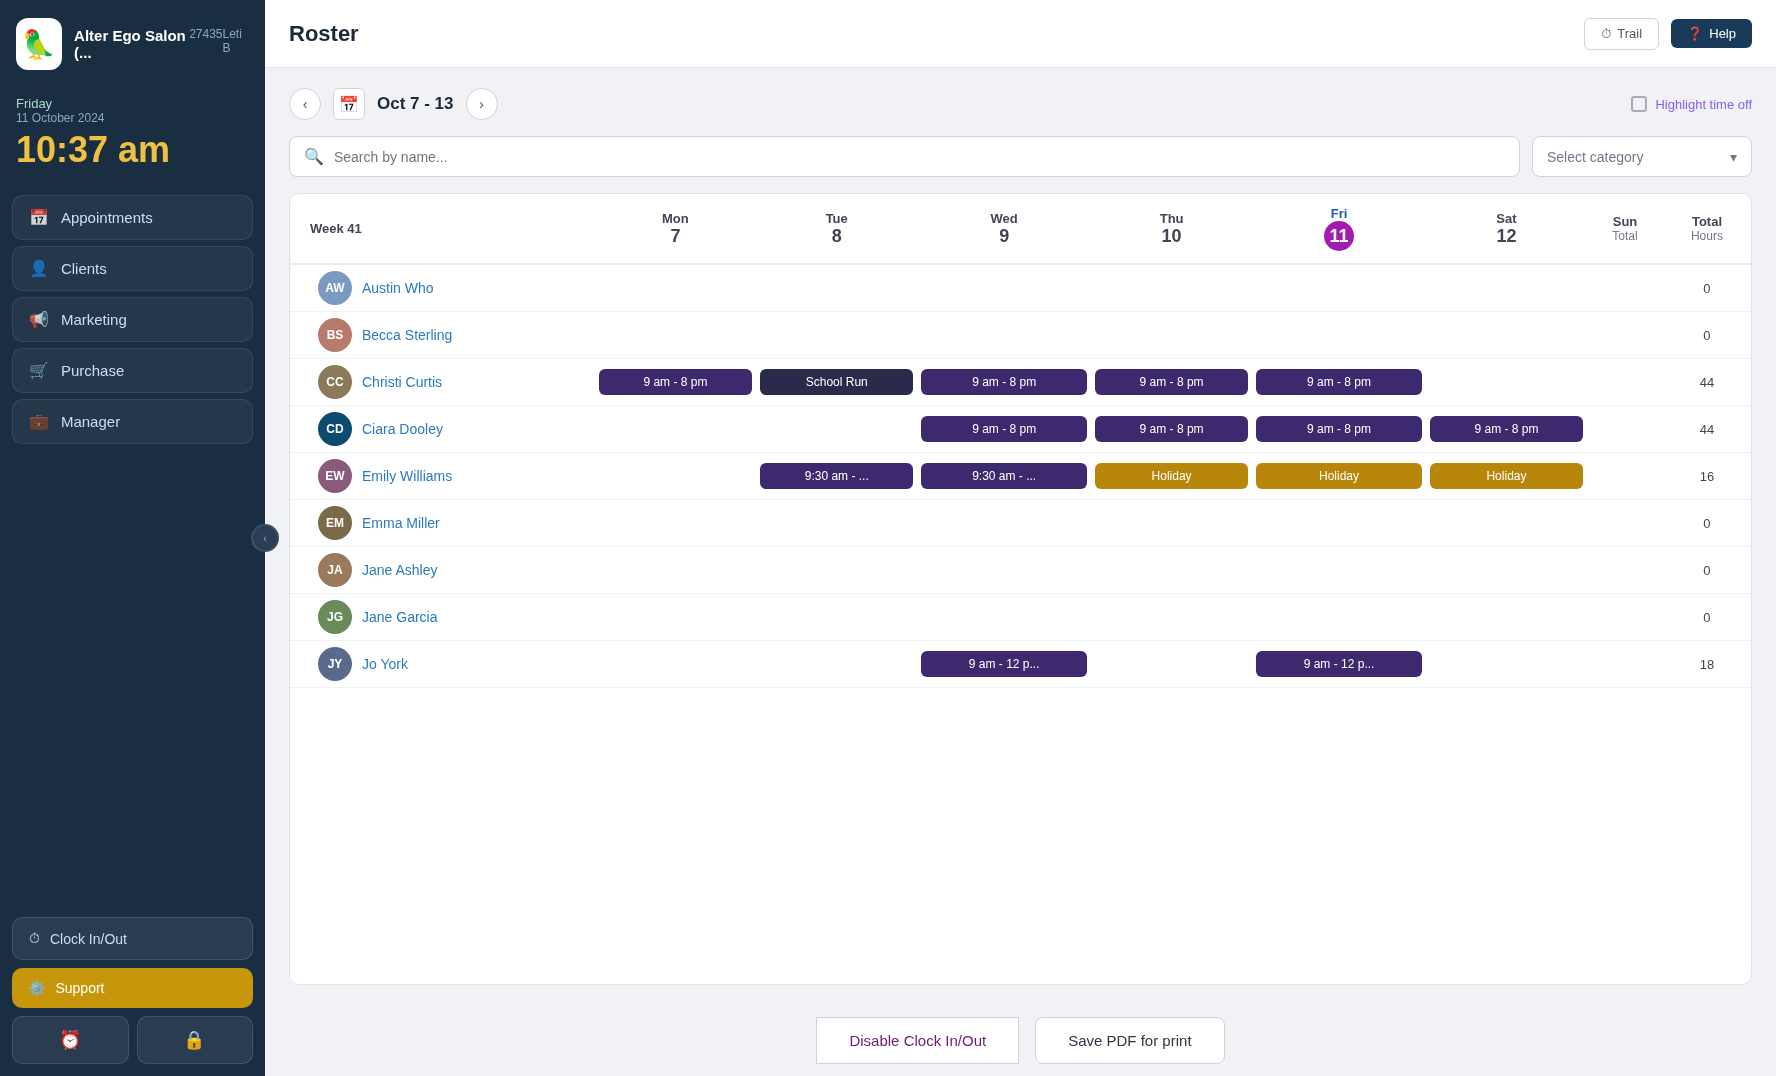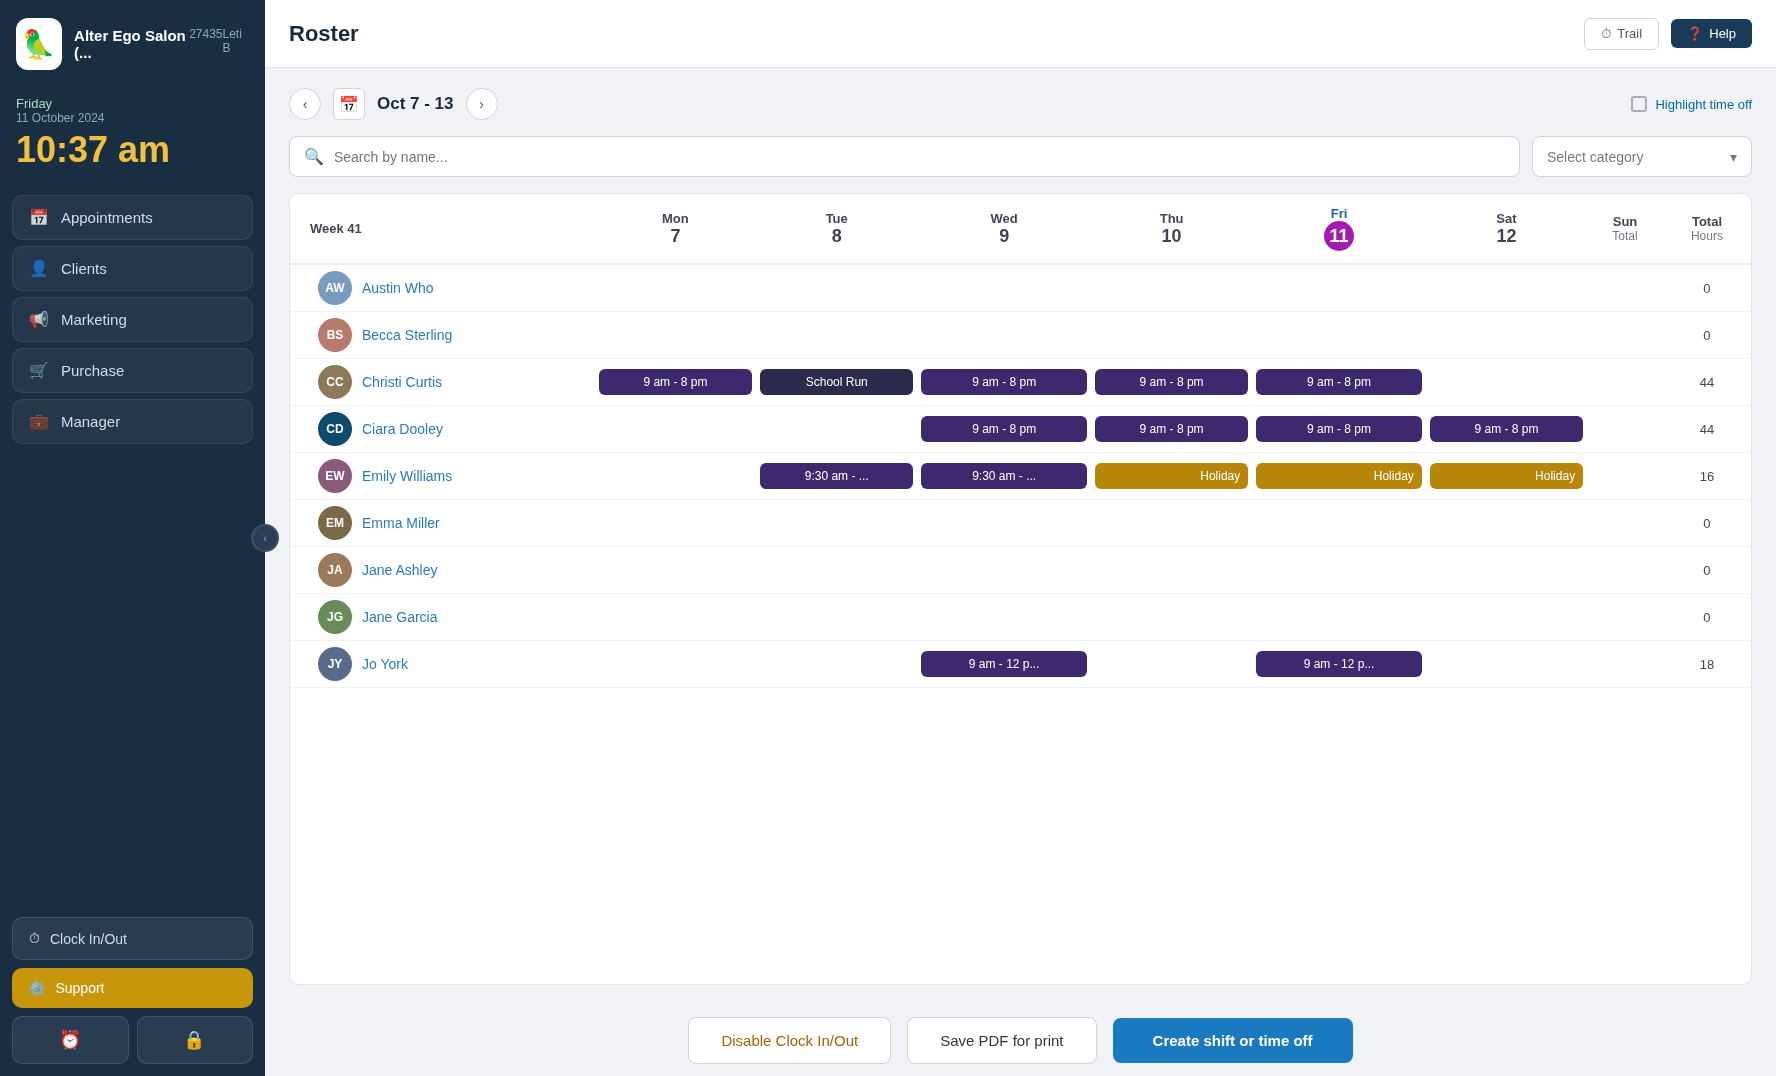--- a/index.html
+++ b/index.html
@@ -147,21 +147,21 @@
       font-size: 14px; color: #556;
     }
     .cal-icon {
       width: 32px; height: 32px; border-radius: 6px;
       background: #fff; border: 1px solid #d0d4d8;
       cursor: pointer; display: flex; align-items: center; justify-content: center;
       font-size: 16px; color: #556;
     }
     .date-range { font-size: 17px; font-weight: 600; color: #1a2a3a; }
 
-    .highlight-row { display: flex; align-items: center; gap: 8px; font-size: 13px; color: #0369a1; }
+    .highlight-row { display: flex; align-items: center; gap: 8px; font-size: 13px; color: #8b5cf6; }
     .checkbox-empty { width: 16px; height: 16px; border: 2px solid #aab; border-radius: 3px; }
 
     
     .search-row { display: flex; gap: 12px; }
     .search-box {
       flex: 1; display: flex; align-items: center; gap: 10px;
       background: #fff; border: 1px solid #d0d4d8; border-radius: 8px;
       padding: 10px 14px;
     }
     .search-icon { font-size: 16px; color: #99a; }
@@ -210,36 +210,36 @@
     .emp-name { font-size: 14px; color: #2a7abf; font-weight: 500; cursor: pointer; }
 
     
     .shift-block {
       border-radius: 6px; padding: 6px 8px;
       font-size: 12px; font-weight: 500; color: #fff;
       cursor: pointer; white-space: nowrap; overflow: hidden; text-overflow: ellipsis;
       max-width: 100%;
     }
     .shift-purple { background: #3d2a6e; }
-    .shift-gold { background: #b8860b; text-align: right; }
+    .shift-gold { background: #b8860b; }
     .shift-dark { background: #2a2a4a; }
 
     .total-col { font-size: 13px; font-weight: 500; color: #445; }
 
     
     .bottom-bar {
       background: #f0f2f5;
       padding: 12px 24px;
       display: flex; align-items: center; justify-content: center;
       gap: 16px;
     }
     .btn-disable {
-      padding: 14px 32px; border-radius: 8px;
+      padding: 14px 32px; border-radius: 0;
       background: #fff; border: 1px solid #d0d4d8;
-      font-size: 15px; font-weight: 500; color: #a16207; cursor: pointer;
+      font-size: 15px; font-weight: 500; color: #701a75; cursor: pointer;
     }
     .btn-pdf {
       padding: 14px 32px; border-radius: 8px;
       background: #fff; border: 1px solid #d0d4d8;
       font-size: 15px; font-weight: 500; color: #334; cursor: pointer;
     }
     .btn-create {
       padding: 14px 40px; border-radius: 8px;
       background: #1a7abf; border: none;
       font-size: 15px; font-weight: 600; color: #fff; cursor: pointer;
@@ -579,17 +579,14 @@
     </div>
   </div>
 
   <div class="bottom-bar">
     <button class="btn-disable">
       <span>Disable Clock In/Out</span>
     </button>
     <button class="btn-pdf">
       <span>Save PDF for print</span>
     </button>
-    <button class="btn-create">
-      <span>Create shift or time off</span>
-    </button>
   </div>
 </div>
 
 </body></html>

